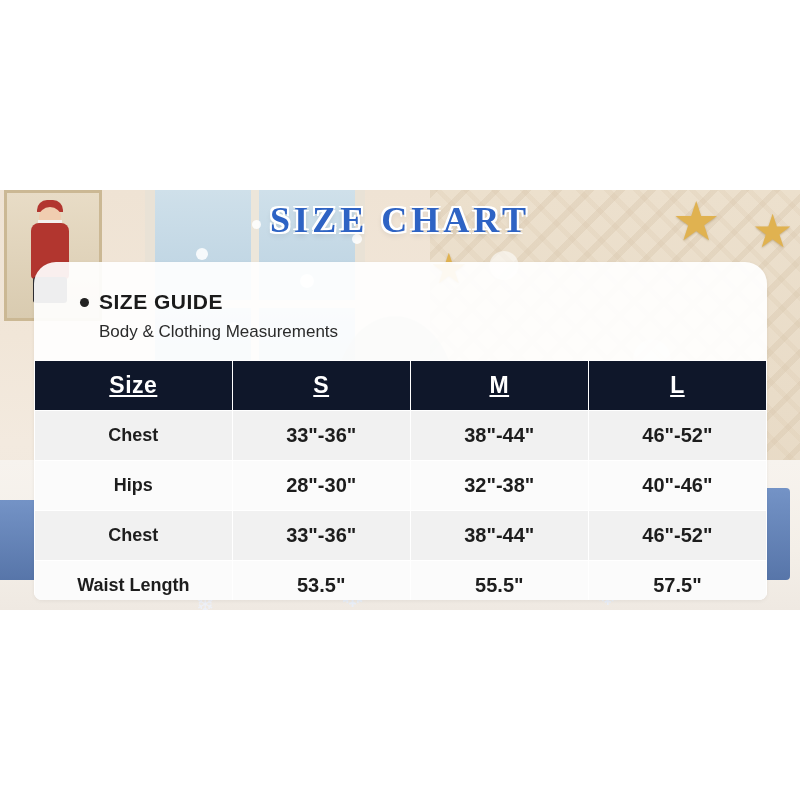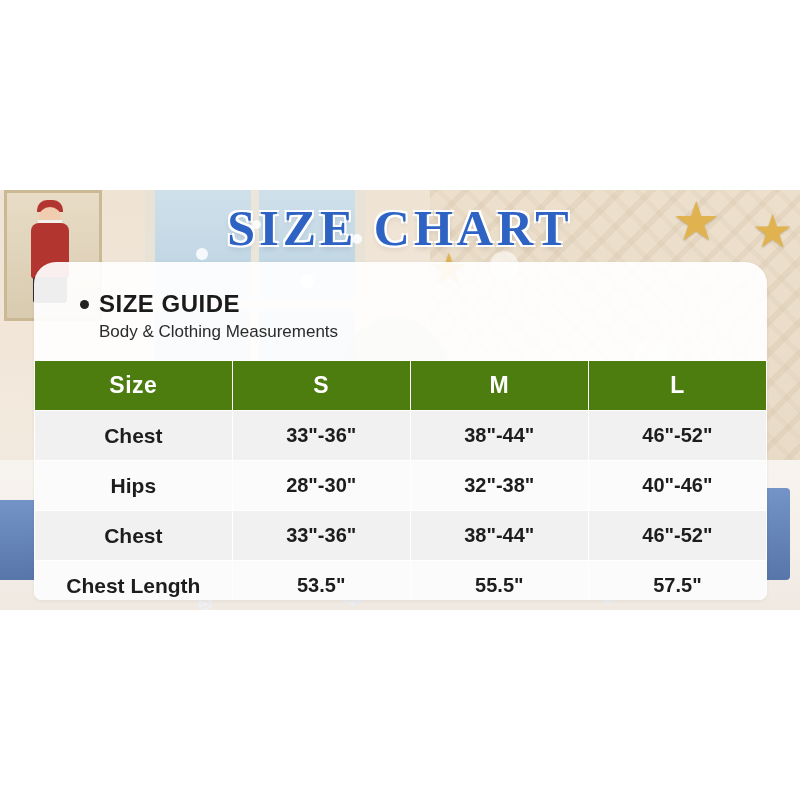--- a/index.html
+++ b/index.html
@@ -199,21 +199,21 @@
   }
 
   
   .title {
     position: absolute;
     left: 0;
     top: 199px;
     width: 800px;
     text-align: center;
     font-family: "Liberation Serif", serif;
-    font-size: 50px;
+    font-size: 36px;
     font-weight: bold;
     letter-spacing: 4px;
     color: #2e63c4;
     text-shadow:
       2px 2px 0 #ffffff,
       -2px 2px 0 #ffffff,
       2px -2px 0 #ffffff,
       -2px -2px 0 #ffffff,
       0 3px 6px rgba(0,0,0,0.15);
   }
@@ -228,21 +228,21 @@
     gap: 10px;
   }
   .bullet-dot {
     width: 9px;
     height: 9px;
     border-radius: 50%;
     background: #222;
     display: inline-block;
   }
   .guide-title {
-    font-size: 24px;
+    font-size: 21px;
     font-weight: bold;
     color: #1b1b1b;
     letter-spacing: 0.5px;
   }
   .guide-sub {
     position: absolute;
     left: 65px;
     top: 60px;
     font-size: 17px;
     color: #2b2b2b;
@@ -260,31 +260,32 @@
   .size-table th,
   .size-table td {
     height: 47px;
     text-align: center;
     vertical-align: middle;
     font-size: 20px;
     color: #1d1d1d;
     border: 1px solid #ffffff;
   }
   .size-table thead th {
-    background: #4d7c0f;
+    background: #0f172a;
     color: #ffffff;
     font-size: 23px;
     font-weight: bold;
     letter-spacing: 0.5px;
+    text-decoration: underline;
   }
   .size-table tbody tr:nth-child(odd) td { background: #f1f1f1; }
   .size-table tbody tr:nth-child(even) td { background: #fbfbfb; }
   .size-table tbody td:first-child {
     font-weight: bold;
-    font-size: 21px;
+    font-size: 18px;
   }
   .size-table tbody td {
     font-weight: bold;
   }
   .col-label { width: 27%; }
   .col-size { width: 24.33%; }
 </style>
 </head>
 <body>
 
@@ -364,21 +365,21 @@
           <td>32"-38"</td>
           <td>40"-46"</td>
         </tr>
         <tr>
           <td>Chest</td>
           <td>33"-36"</td>
           <td>38"-44"</td>
           <td>46"-52"</td>
         </tr>
         <tr>
-          <td>Chest Length</td>
+          <td>Waist Length</td>
           <td>53.5"</td>
           <td>55.5"</td>
           <td>57.5"</td>
         </tr>
       </tbody>
     </table>
   </div>
 
 </div>
 

